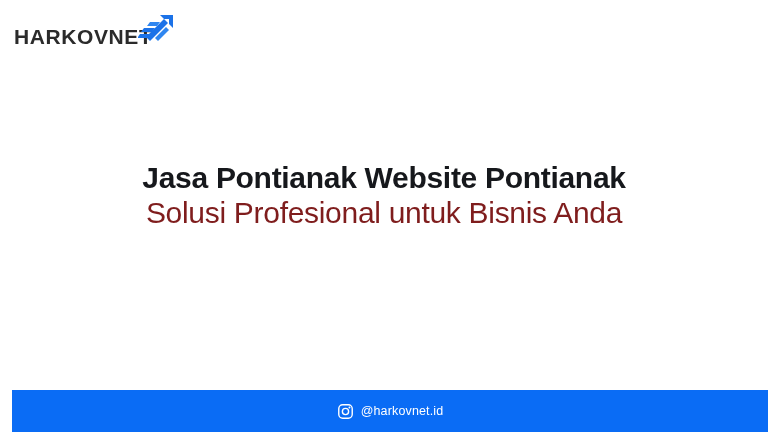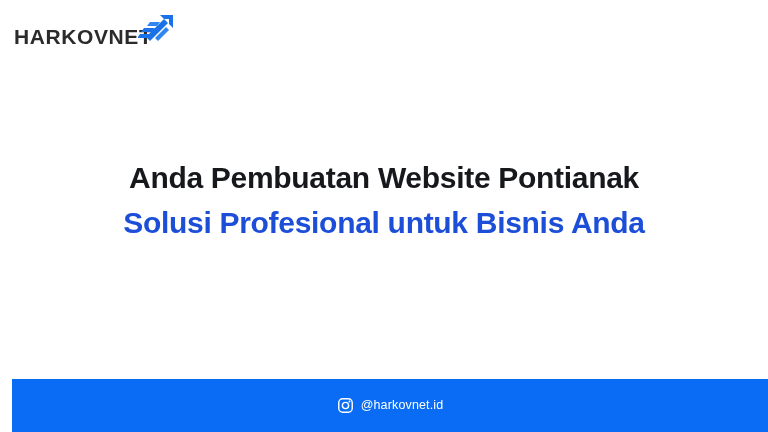--- a/index.html
+++ b/index.html
@@ -57,35 +57,34 @@
     font-size: 30px;
     font-weight: bold;
     color: #16181c;
     letter-spacing: -0.3px;
     line-height: 1.18;
     white-space: nowrap;
   }
 
   .headline-secondary {
     font-size: 30px;
-    font-weight: bold;
-    color: #1d4ed8;
+    font-weight: normal;
+    color: #7f1d1d;
     letter-spacing: -0.3px;
     line-height: 1.18;
-    margin-top: 10px;
     white-space: nowrap;
   }
 
   
   .footer-bar {
     position: absolute;
     left: 0;
     right: 0;
     bottom: 0;
-    height: 53px;
+    height: 42px;
     background: #0a6cf5;
     display: flex;
     align-items: center;
     justify-content: center;
     gap: 36px;
     margin-left: 12px;
   }
 
   .footer-item {
     display: flex;
@@ -123,21 +122,21 @@
       <path d="M8 25 L26 7 L30 11 L12 29 Z" fill="#1b72e8"></path>
 
       <path d="M22 3 L35 3 L35 16 L31 12 L31 7 L26 7 Z" fill="#1b72e8"></path>
 
       <path d="M17 26 L28 15 L31 18 L20 29 Z" fill="#2f86f0"></path>
     </svg>
   </span>
 </div>
 
 <div class="headline-block">
-  <div class="headline-primary">Anda Pembuatan Website Pontianak</div>
+  <div class="headline-primary">Jasa Pontianak Website Pontianak</div>
   <div class="headline-secondary">Solusi Profesional untuk Bisnis Anda</div>
 </div>
 
 <div class="footer-bar">
 
   <div class="footer-item">
     <span>
       <svg class="footer-icon" viewBox="0 0 24 24" aria-hidden="true">
         <rect x="2.5" y="2.5" width="19" height="19" rx="5.5" ry="5.5" fill="none" stroke="#ffffff" stroke-width="2"></rect>
         <circle cx="12" cy="12" r="4.4" fill="none" stroke="#ffffff" stroke-width="2"></circle>

